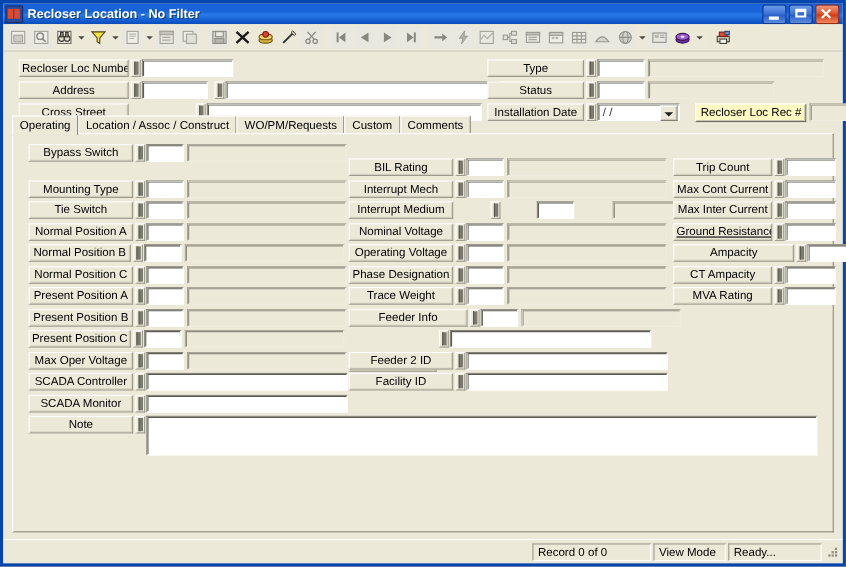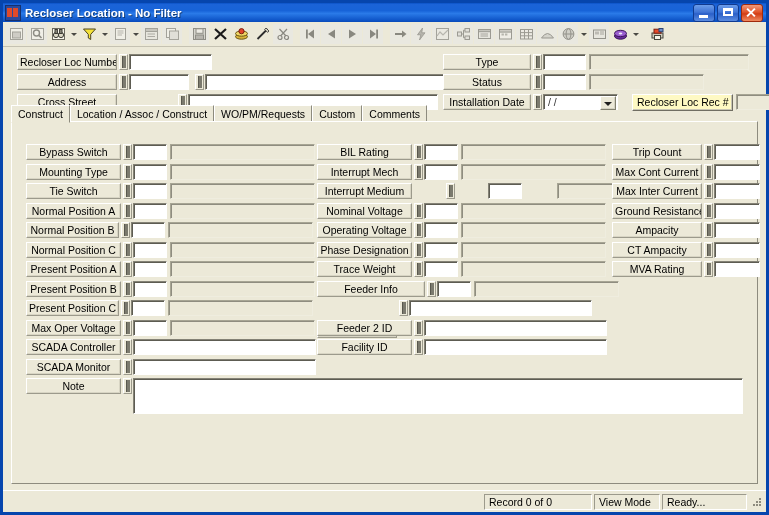--- a/index.html
+++ b/index.html
@@ -495,30 +495,30 @@
           <div class="combo" style="width: 75px;">
             <span class="cv">/ /</span>
             <span class="cb"></span>
           </div>
           <div class="pbtn" style="width: 101px; margin-left: 14px;">Recloser Loc Rec #</div>
           <div class="tin ro" style="width: 46px; margin-left: 3px;"></div>
         </div>
       </div>
 
     <div id="tabstrip">
-        <div class="tab sel">Construct</div>
+        <div class="tab sel">Operating</div>
         <div class="tab">Location / Assoc / Construct</div>
         <div class="tab">WO/PM/Requests</div>
         <div class="tab">Custom</div>
         <div class="tab">Comments</div>
         <div style="flex: 1 1 0%; height: 17px; border-bottom: 0px;"></div>
       </div>
 
     <div id="tabpage">
-        <div class="row" style="left: 14px; top: 22px;">
+        <div class="row" style="left: 14px; top: 9px;">
           <div class="lbl" style="width: 95px;">Bypass Switch</div>
           <div class="spin"></div>
           <div class="tin" style="width: 34px; padding-left: 2px; font-size: 10.5px; line-height: 13px; overflow: hidden; white-space: nowrap;"></div>
           <div class="tin ro" style="width: 145px; padding-left: 2px; font-size: 10.5px; line-height: 13px; overflow: hidden; white-space: nowrap; margin-left: 3px;"></div>
         </div>
         <div class="row" style="left: 14px; top: 41.5px;">
           <div class="lbl" style="width: 95px;">Mounting Type</div>
           <div class="spin"></div>
           <div class="tin" style="width: 34px; padding-left: 2px; font-size: 10.5px; line-height: 13px; overflow: hidden; white-space: nowrap;"></div>
           <div class="tin ro" style="width: 145px; padding-left: 2px; font-size: 10.5px; line-height: 13px; overflow: hidden; white-space: nowrap; margin-left: 3px;"></div>
@@ -657,27 +657,27 @@
         <div class="row" style="left: 600px; top: 41.5px;">
           <div class="lbl" style="width: 90px;">Max Cont Current</div>
           <div class="spin"></div>
           <div class="tin" style="width: 46px; padding-left: 2px; font-size: 10.5px; line-height: 13px; overflow: hidden; white-space: nowrap;"></div>
         </div>
         <div class="row" style="left: 600px; top: 61px;">
           <div class="lbl" style="width: 90px;">Max Inter Current</div>
           <div class="spin"></div>
           <div class="tin" style="width: 46px; padding-left: 2px; font-size: 10.5px; line-height: 13px; overflow: hidden; white-space: nowrap;"></div>
         </div>
-        <div class="row" style="left: 600px; top: 80.5px;">
+        <div class="row" style="left: 600px; top: 80.5px; text-decoration: underline;">
           <div class="lbl" style="width: 90px;">Ground Resistance</div>
           <div class="spin"></div>
           <div class="tin" style="width: 46px; padding-left: 2px; font-size: 10.5px; line-height: 13px; overflow: hidden; white-space: nowrap;"></div>
         </div>
         <div class="row" style="left: 600px; top: 100px;">
-          <div class="lbl" style="width: 90px;">Ampacity</div>
+          <div class="lbl" style="width: 110px;">Ampacity</div>
           <div class="spin"></div>
           <div class="tin" style="width: 46px; padding-left: 2px; font-size: 10.5px; line-height: 13px; overflow: hidden; white-space: nowrap;"></div>
         </div>
         <div class="row" style="left: 600px; top: 119.5px;">
           <div class="lbl" style="width: 90px;">CT Ampacity</div>
           <div class="spin"></div>
           <div class="tin" style="width: 46px; padding-left: 2px; font-size: 10.5px; line-height: 13px; overflow: hidden; white-space: nowrap;"></div>
         </div>
         <div class="row" style="left: 600px; top: 139px;">
           <div class="lbl" style="width: 90px;">MVA Rating</div>

